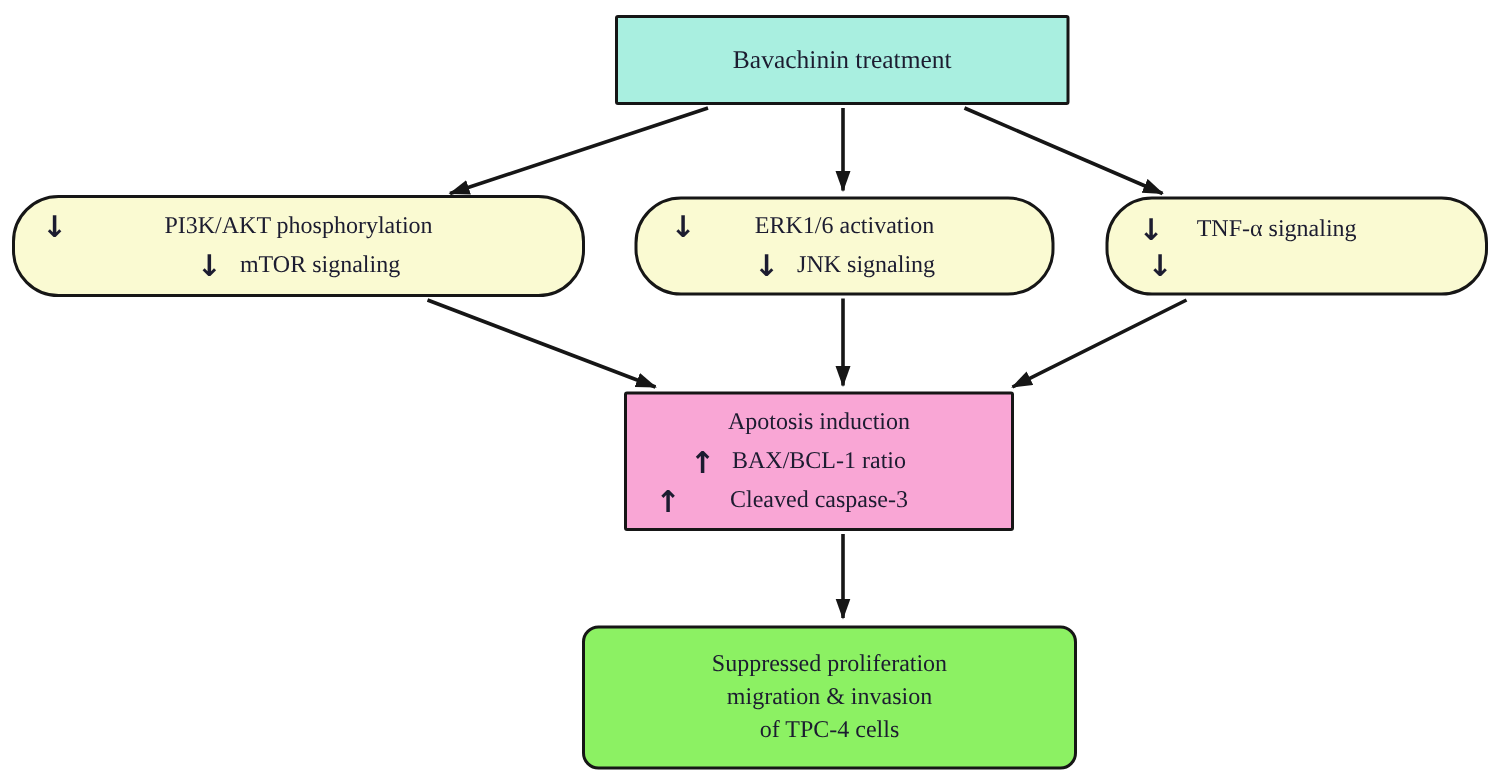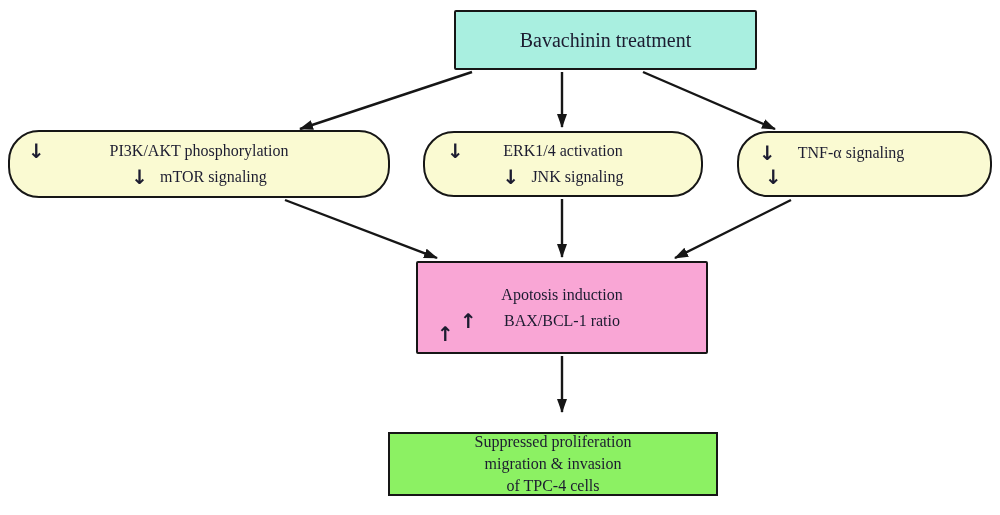--- a/index.html
+++ b/index.html
@@ -26,29 +26,29 @@
     box-sizing: border-box;
     border: 2px solid var(--border, #161616);
     display: flex;
     flex-direction: column;
     justify-content: center;
     align-items: stretch;
     font-size: 16px;
     line-height: 26px;
   }
   .node-treatment { left: 410px; top: 10px; width: 303px; height: 60px;
-    background: var(--cyan, #a9efe0); border-radius: 2px; font-size: 20px; margin-left: 44px; }
+    background: var(--cyan, #a9efe0); border-radius: 2px; font-size: 17px; }
   .pill { background: var(--yellow, #fafad2); border-radius: 31px; }
   .node-pi3k { left: 8px;   top: 130px; width: 382px; height: 68px; }
   .node-erk  { left: 423px; top: 131px; width: 280px; height: 66px; }
   .node-tnf  { left: 737px; top: 131px; width: 255px; height: 66px; }
-  .node-apoptosis { left: 416px; top: 261px; width: 292px; height: 93px;
+  .node-apoptosis { left: 416px; top: 261px; width: 260px; height: 93px;
     background: var(--pink, #f9a6d5); border-radius: 2px; }
-  .node-outcome { left: 388px; top: 432px; width: 330px; height: 64px;
-    background: var(--green, #8cf163); border-radius: 0; line-height: 22px; }
+  .node-outcome { left: 388px; top: 417px; width: 330px; height: 96px;
+    background: var(--green, #8cf163); border-radius: 11px; line-height: 22px; }
 
   .row { position: relative; display: flex; justify-content: center; align-items: center; gap: 12px; }
   .row.left-align { justify-content: flex-start; padding-left: 20px; gap: 22px; }
   .arr {
     font-family: "DejaVu Sans", sans-serif;
     font-weight: 700;
     font-size: 20px;
     line-height: 22px;
   }
   .arr.abs { position: absolute; top: 50%; transform: translateY(-50%); }
@@ -87,21 +87,21 @@
     </div>
     <div class="row">
       <span class="arr">↓</span>
       <span>mTOR signaling</span>
     </div>
   </div>
 
   <div class="node pill node-erk">
     <div class="row">
       <span class="arr abs" style="left:22px">↓</span>
-      <span class="centered-text">ERK1/4 activation</span>
+      <span class="centered-text">ERK1/6 activation</span>
     </div>
     <div class="row">
       <span class="arr">↓</span>
       <span>JNK signaling</span>
     </div>
   </div>
 
   <div class="node pill node-tnf">
     <div class="row left-align">
       <span class="arr">↓</span>
@@ -115,20 +115,21 @@
   <div class="node node-apoptosis">
     <div class="row">
       <span class="centered-text">Apotosis induction</span>
     </div>
     <div class="row">
       <span class="arr abs" style="left:42px">↑</span>
       <span class="centered-text">BAX/BCL-1 ratio</span>
     </div>
     <div class="row">
       <span class="arr abs" style="left:19px">↑</span>
+      <span class="centered-text">Cleaved caspase-3</span>
     </div>
   </div>
 
   <div class="node node-outcome">
     <div class="row">
       <span class="centered-text">Suppressed proliferation</span>
     </div>
     <div class="row">
       <span class="centered-text">migration &amp; invasion</span>
     </div>

